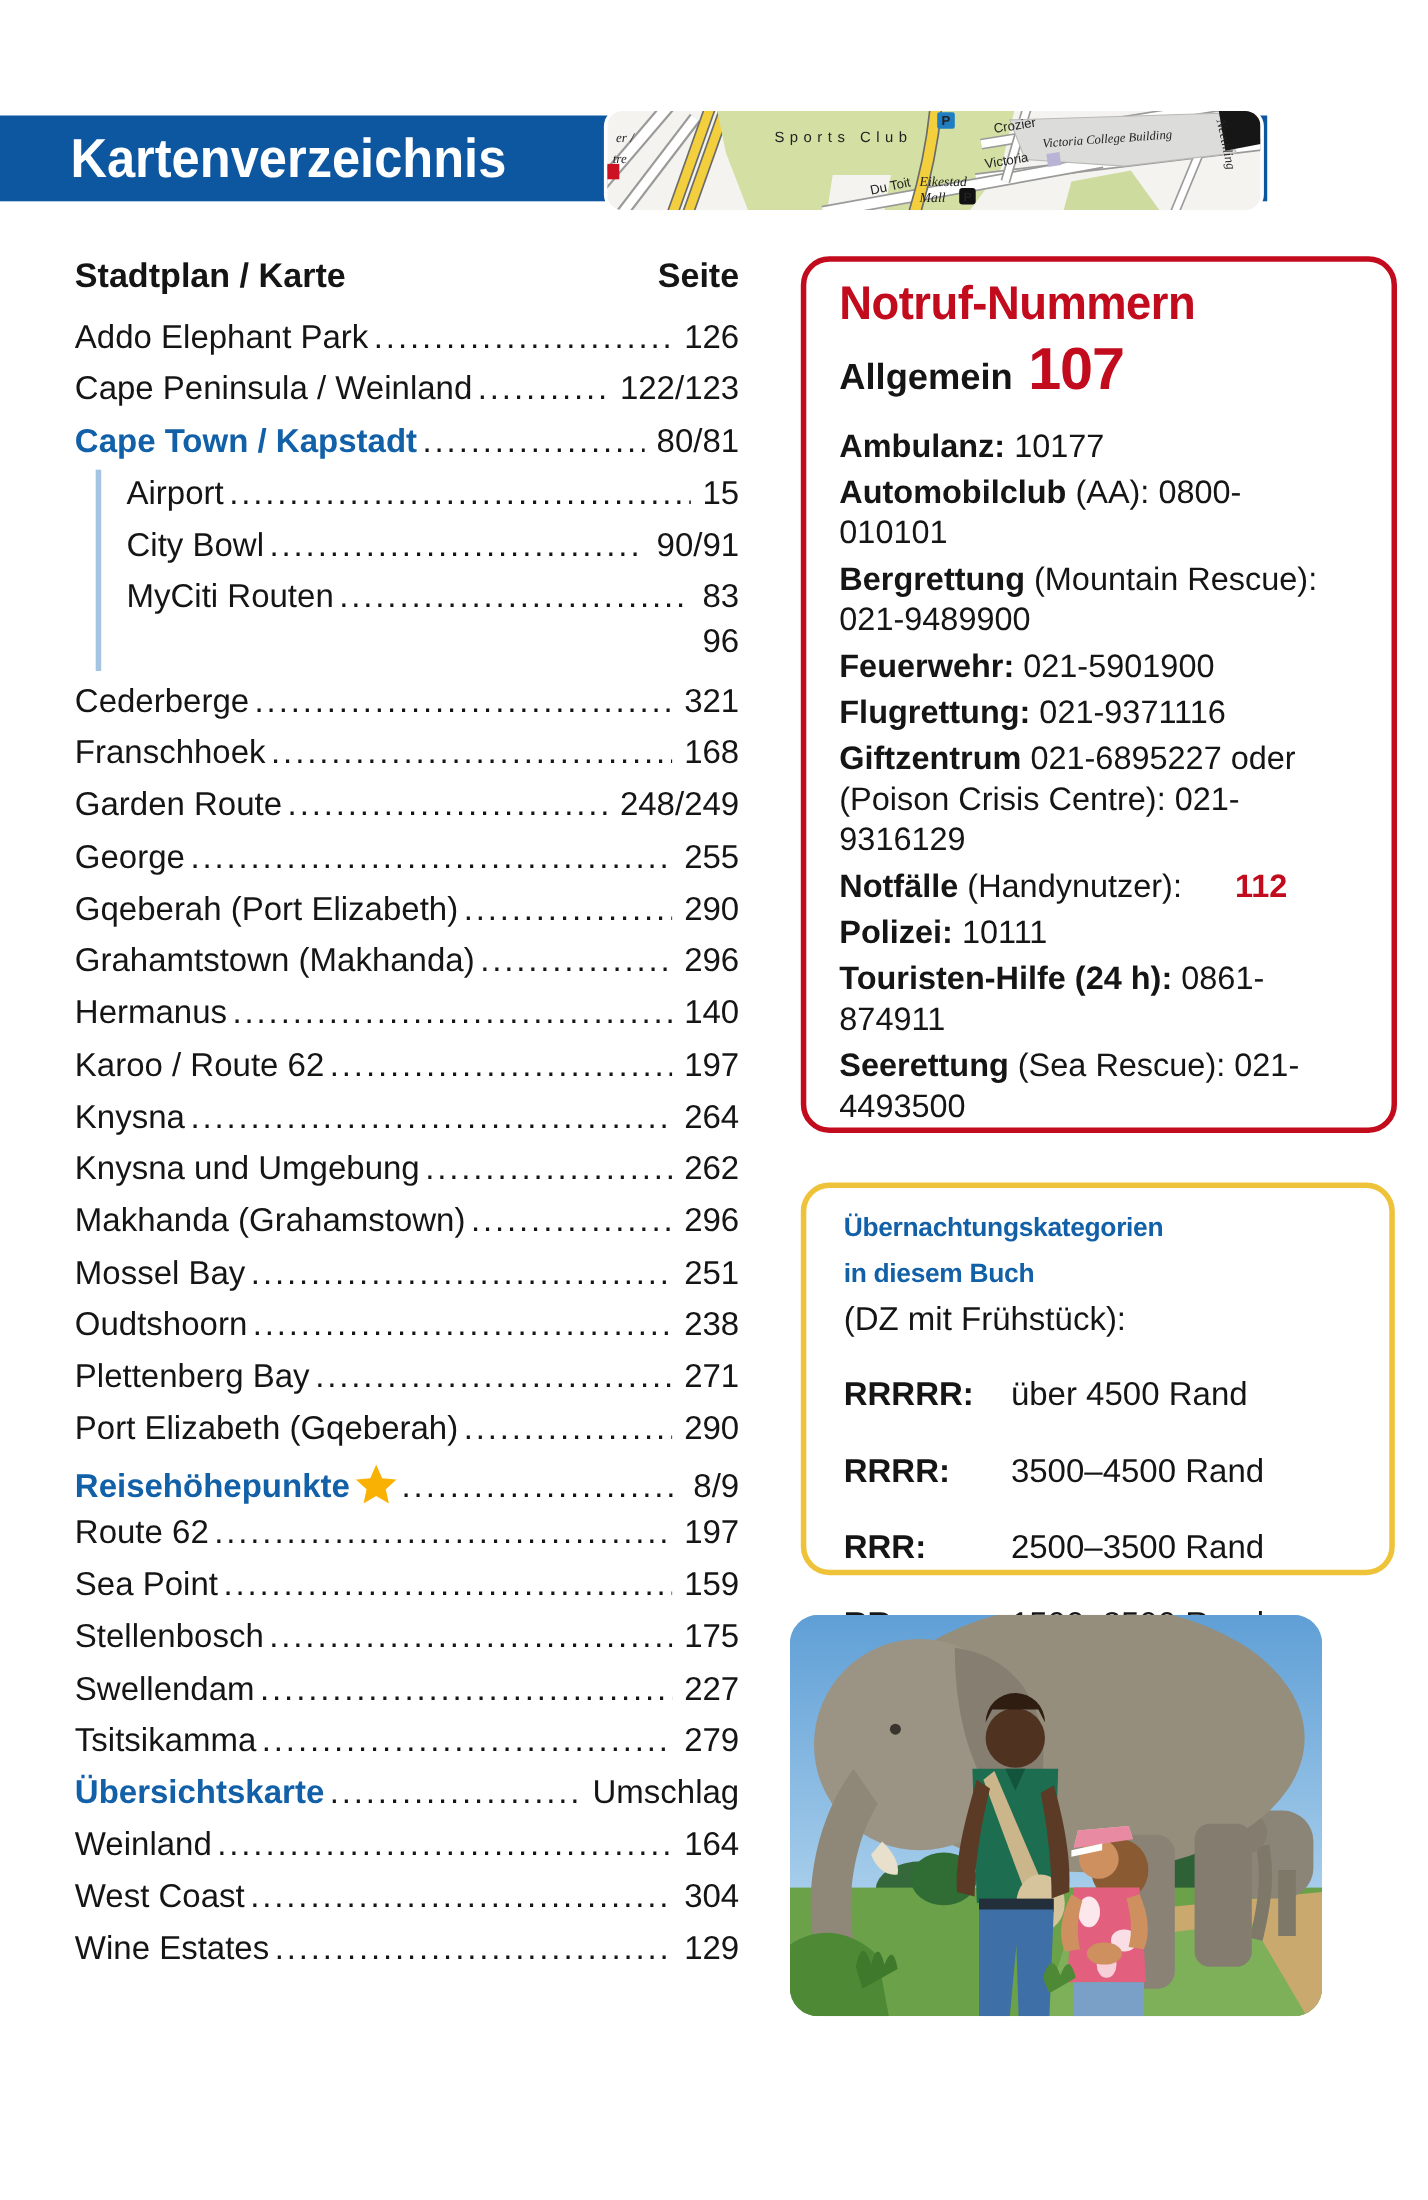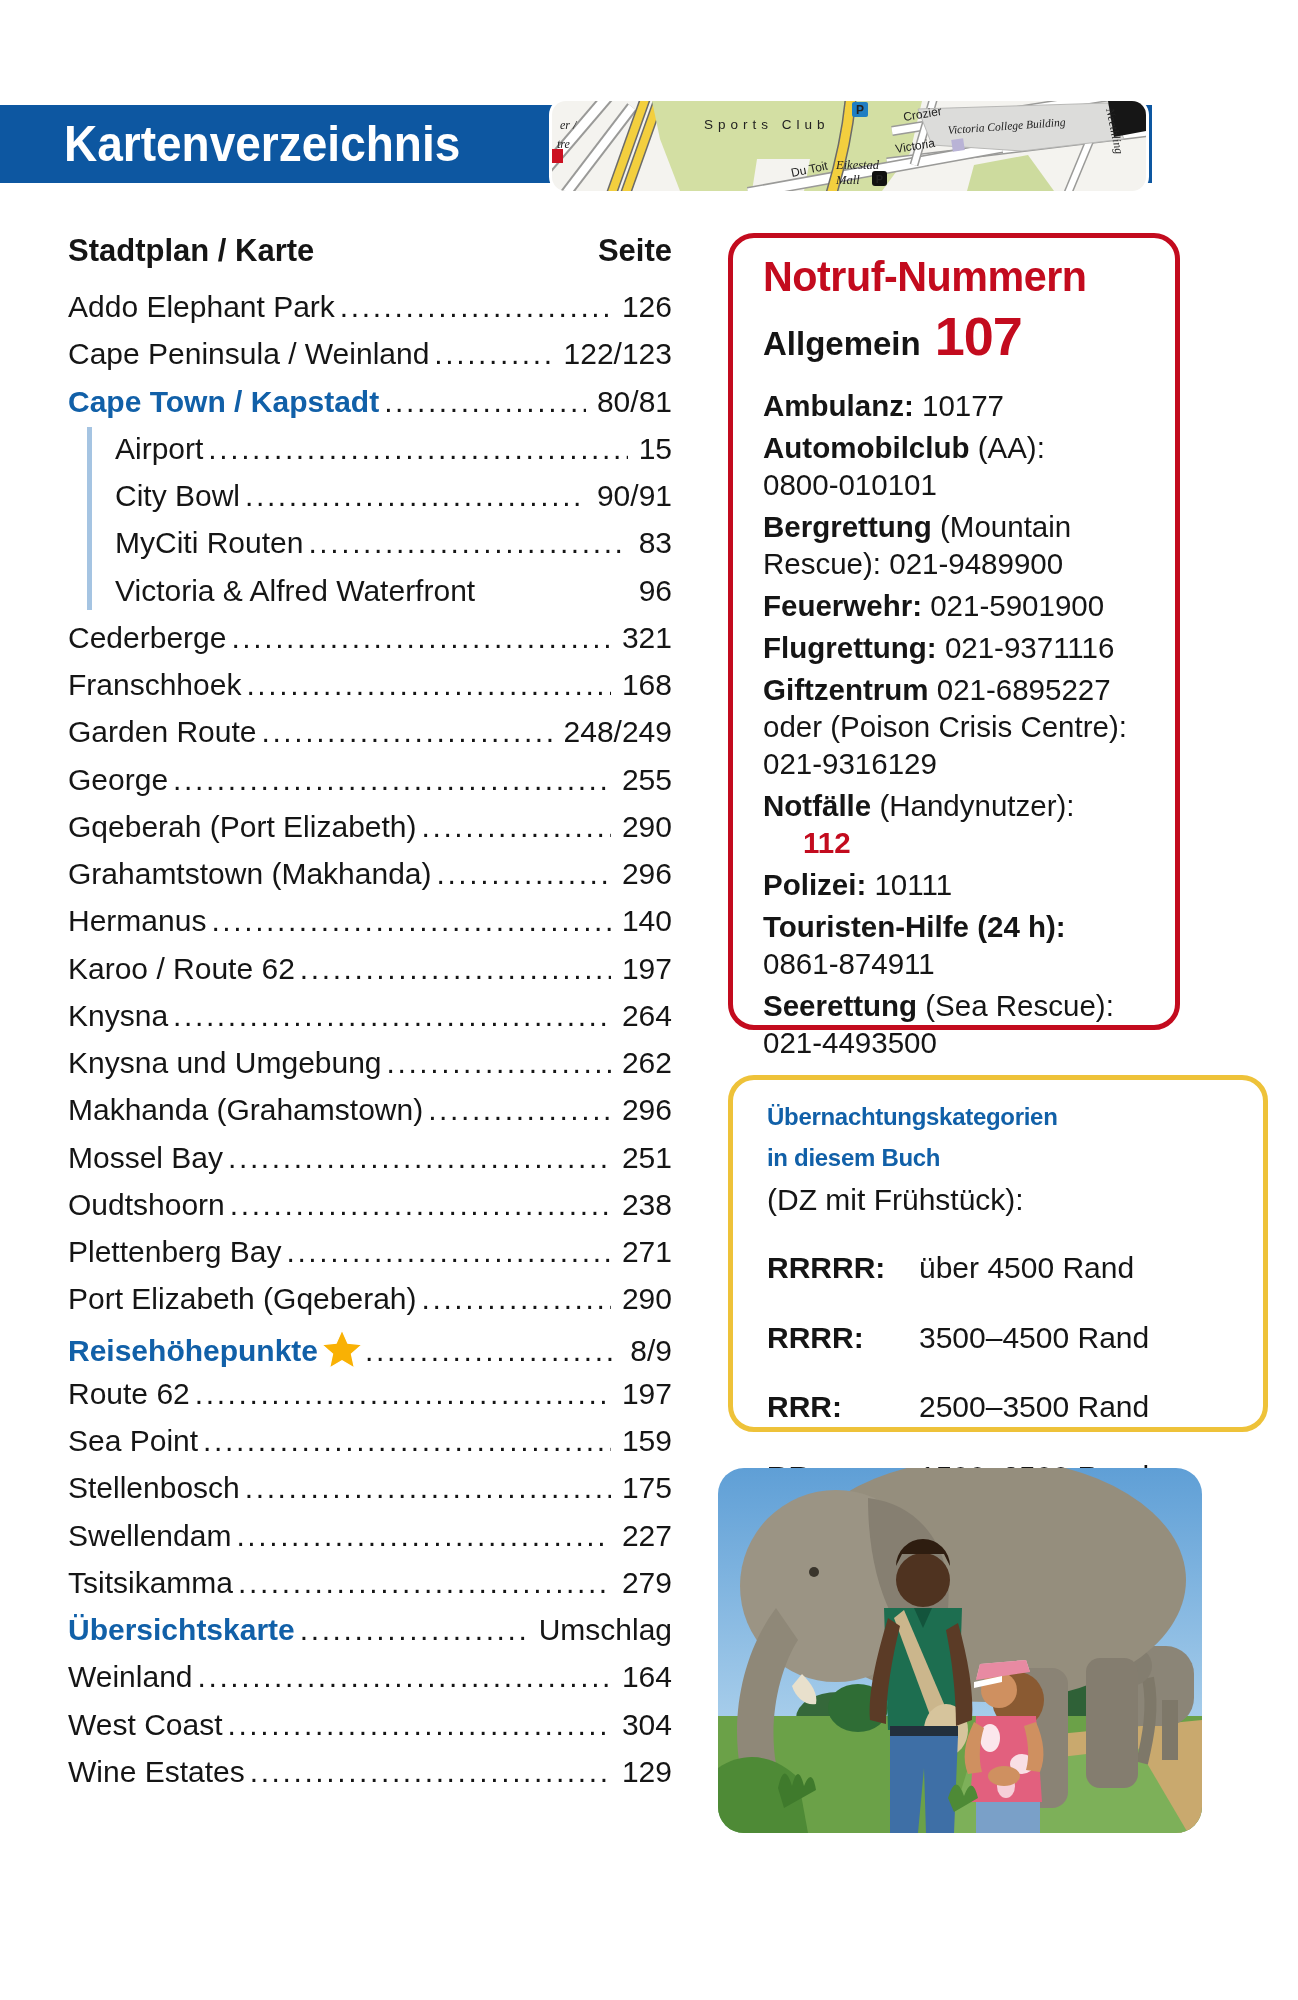--- a/index.html
+++ b/index.html
@@ -31,21 +31,21 @@
   .trow.indent{padding-left:47px;text-align:center;}
   .trow .dots{flex:1 1 auto;min-width:0;overflow:hidden;white-space:nowrap;margin:0 5px;}
   .trow .dots::before{content:"....................................................................................................";letter-spacing:2.6px;}
   .trow.no-dots .dots::before{content:"";}
   .trow .pg{white-space:nowrap;padding-left:6px;}
   .trow .staricon{display:none;margin-left:4px;margin-right:-2px;position:relative;top:7px;}
   .trow.star .staricon{display:inline-block;}
   .subbar{position:absolute;left:19px;top:194px;width:5px;height:183px;background:#a5c4e2;}
 
   
-  .ebox{position:absolute;left:728px;top:233px;width:452px;height:797px;box-sizing:border-box;
+  .ebox{position:absolute;left:728px;top:233px;width:542px;height:797px;box-sizing:border-box;
         border:5px solid var(--red);border-radius:26px;background:#fff;padding:14px 48px 0 30px;}
   .etitle{font-size:43px;font-weight:700;color:var(--red);letter-spacing:-.5px;transform:scaleX(.96);transform-origin:left;}
   .eallg{display:flex;align-items:baseline;margin:4px 0 20px;}
   .eallg .lab{font-size:33px;font-weight:700;color:var(--ink);}
   .eallg .num{font-size:54px;font-weight:700;color:var(--red);margin-left:14px;letter-spacing:-1px;}
   .eline{font-size:29.5px;line-height:37px;margin-bottom:5px;color:var(--ink);}
   .eline .b{font-weight:700;}
   .eline .r{color:var(--red);margin-left:40px;}
 
   
@@ -171,21 +171,20 @@
           <span class="dots"></span>
           <span class="pg">90/91</span>
         </div>
         <div class="trow indent">
           <span class="lbl">MyCiti Routen</span>
 
           <span class="dots"></span>
           <span class="pg">83</span>
         </div>
         <div class="trow indent no-dots">
-          <span class="lbl">Victoria &amp; Alfred Waterfront</span>
 
           <span class="dots"></span>
           <span class="pg">96</span>
         </div>
         <div class="trow">
           <span class="lbl">Cederberge</span>
 
           <span class="dots"></span>
           <span class="pg">321</span>
         </div>

